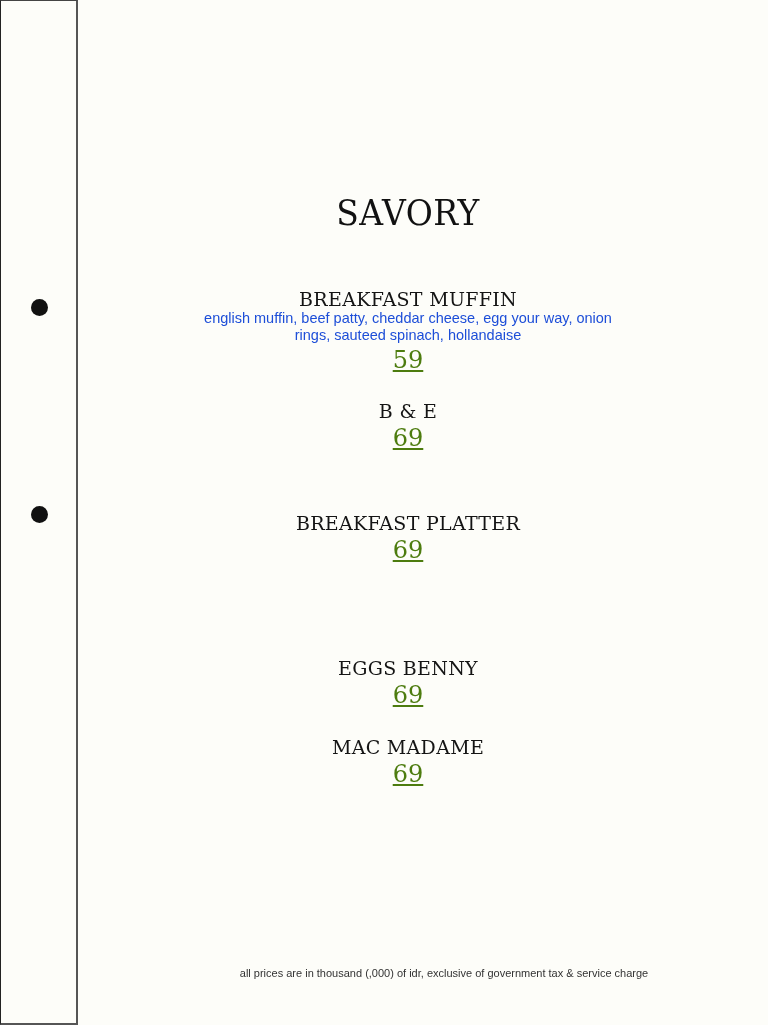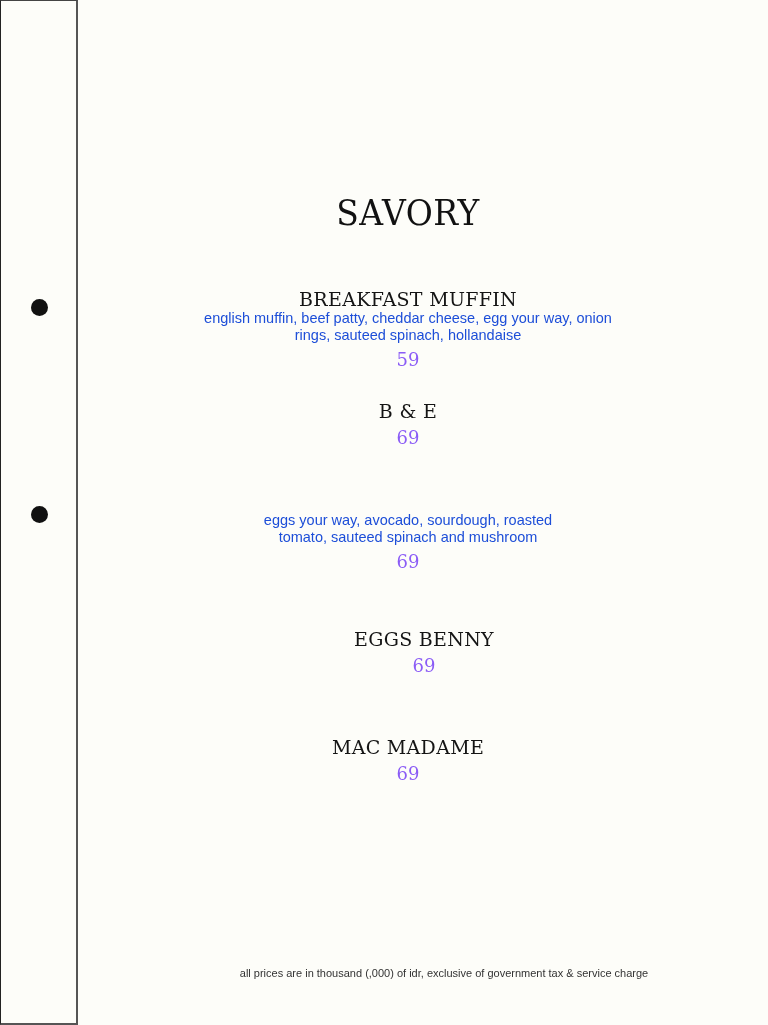--- a/index.html
+++ b/index.html
@@ -65,24 +65,25 @@
     }
     .item-desc {
       font-family: "Liberation Sans", "DejaVu Sans", sans-serif;
       font-size: 14.5px;
       line-height: 17px;
       color: #1d4ed8;
       margin: 0 auto;
     }
     .item-price {
       font-family: "DejaVu Serif", "Liberation Serif", serif;
-      font-size: 18px;
+      font-size: 24px;
       line-height: 22px;
-      color: #8b5cf6;
+      color: #4d7c0f;
       margin-top: 5px;
+      text-decoration: underline;
     }
     .footer-note {
       position: absolute;
       left: 0;
       width: 660px;
       top: 967px;
       text-align: center;
       font-family: "Liberation Sans", "DejaVu Sans", sans-serif;
       font-size: 11px;
       color: #333;
@@ -110,25 +111,25 @@
     <div class="item-desc desc-w1">english muffin, beef patty, cheddar cheese, egg your way, onion rings, sauteed spinach, hollandaise</div>
     <div class="item-price">59</div>
   </div>
 
   <div class="item" style="top:400px;">
     <div class="item-name">B &amp; E</div>
     <div class="item-price">69</div>
   </div>
 
   <div class="item" style="top:512px;">
-    <div class="item-desc desc-w3">eggs your way, avocado, sourdough, roasted tomato, sauteed spinach and mushroom</div>
+    <div class="item-name">BREAKFAST PLATTER</div>
     <div class="item-price">69</div>
   </div>
 
-  <div class="item" style="top:628px;margin-left:16px;">
+  <div class="item" style="top:657px;">
     <div class="item-name">EGGS BENNY</div>
     <div class="item-price">69</div>
   </div>
 
   <div class="item" style="top:736px;">
     <div class="item-name">MAC MADAME</div>
     <div class="item-price">69</div>
   </div>
 
   <div class="footer-note">all prices are in thousand (,000) of idr, exclusive of government tax &amp; service charge</div>

